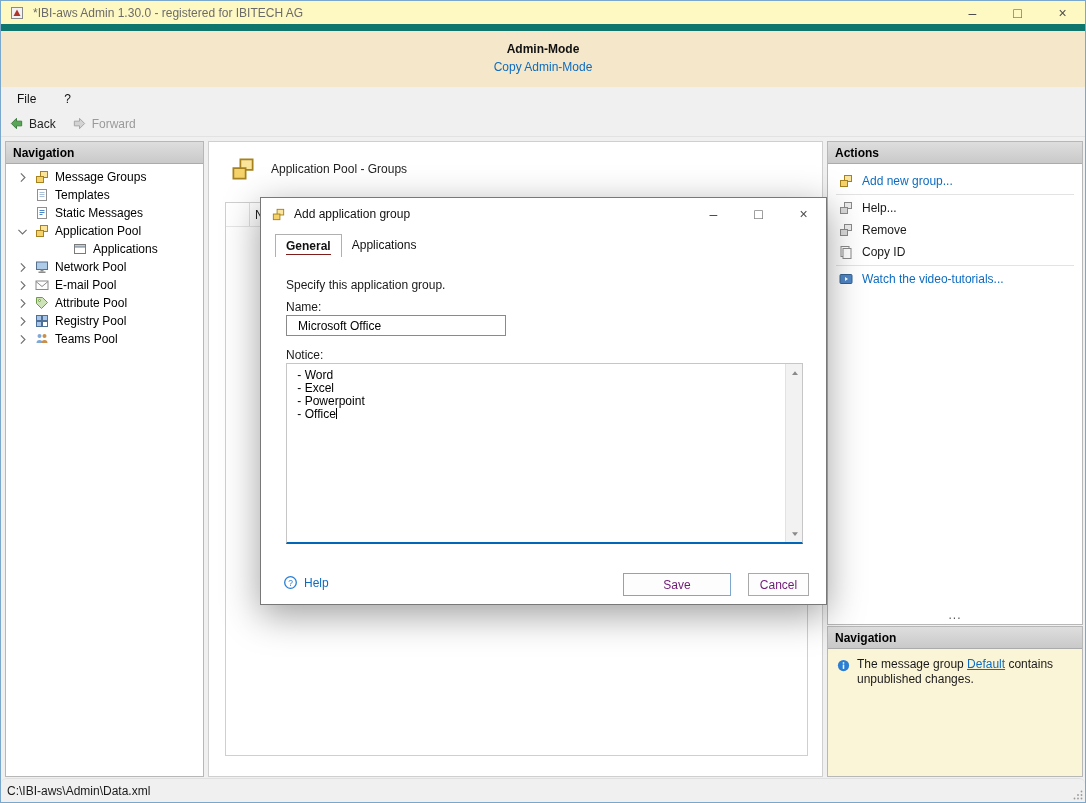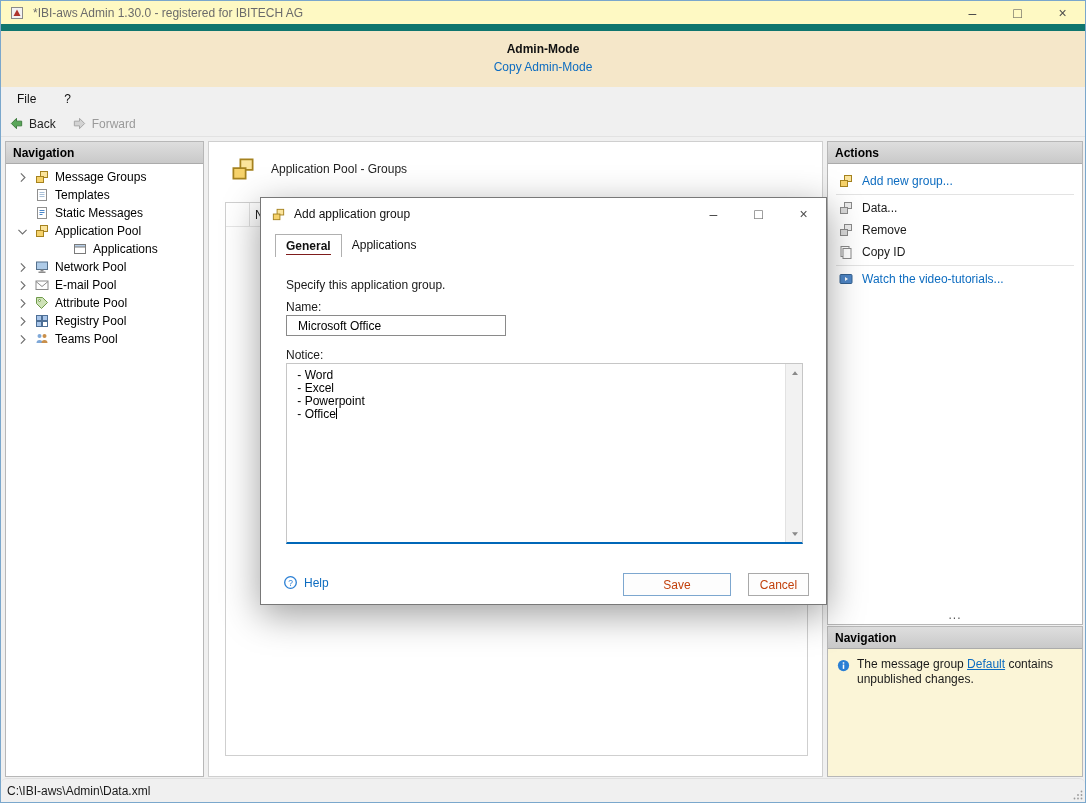--- a/index.html
+++ b/index.html
@@ -95,21 +95,21 @@
   .notice-text { position:absolute; left:7px; top:5px; right:22px; bottom:4px;
                  white-space:pre-wrap; line-height:13px; color:#000; overflow:hidden; }
   .caret { display:inline-block; width:1px; height:11px; background:#000; vertical-align:-1px; }
   .notice-scrollbar { position:absolute; right:0; top:0; bottom:0; width:17px; background:#f2f2f2;
                       border-left:1px solid #e2e2e2; }
   .sb-btn { position:absolute; left:0; width:17px; height:17px; display:flex;
             align-items:center; justify-content:center; }
   .sb-up { top:0; } .sb-down { bottom:0; }
   .dlg-help { position:absolute; left:22px; top:377px; display:flex; align-items:center; gap:6px; }
   .btn { position:absolute; height:23px; background:#fdfdfd; border:1px solid #a9a9a9;
-         display:flex; align-items:center; justify-content:center; font-size:12px; color:#c2410c; }
+         display:flex; align-items:center; justify-content:center; font-size:12px; color:#701a75; }
   .btn-save { left:362px; top:375px; width:108px; border-color:#7da7cf; }
   .btn-cancel { left:487px; top:375px; width:61px; }
 </style>
 </head>
 <body>
 
 <svg width="0" height="0" style="position:absolute" aria-hidden="true">
   <defs>
     <symbol id="i-chev-r" viewBox="0 0 16 16">
         <path d="M6 3 L11 8 L6 13" fill="none" stroke="#6e6e6e" stroke-width="1.4"></path>
@@ -395,21 +395,21 @@
         <svg width="16" height="16">
             <use href="#i-boxes"></use>
           </svg>
         <span class="link">Add new group...</span>
       </div>
       <div class="action-divider"></div>
       <div class="action-item">
         <svg width="16" height="16">
             <use href="#i-boxes-gray"></use>
           </svg>
-        <span>Data...</span>
+        <span>Help...</span>
       </div>
       <div class="action-item">
         <svg width="16" height="16">
             <use href="#i-boxes-gray"></use>
           </svg>
         <span>Remove</span>
       </div>
       <div class="action-item">
         <svg width="16" height="16">
             <use href="#i-copy"></use>

